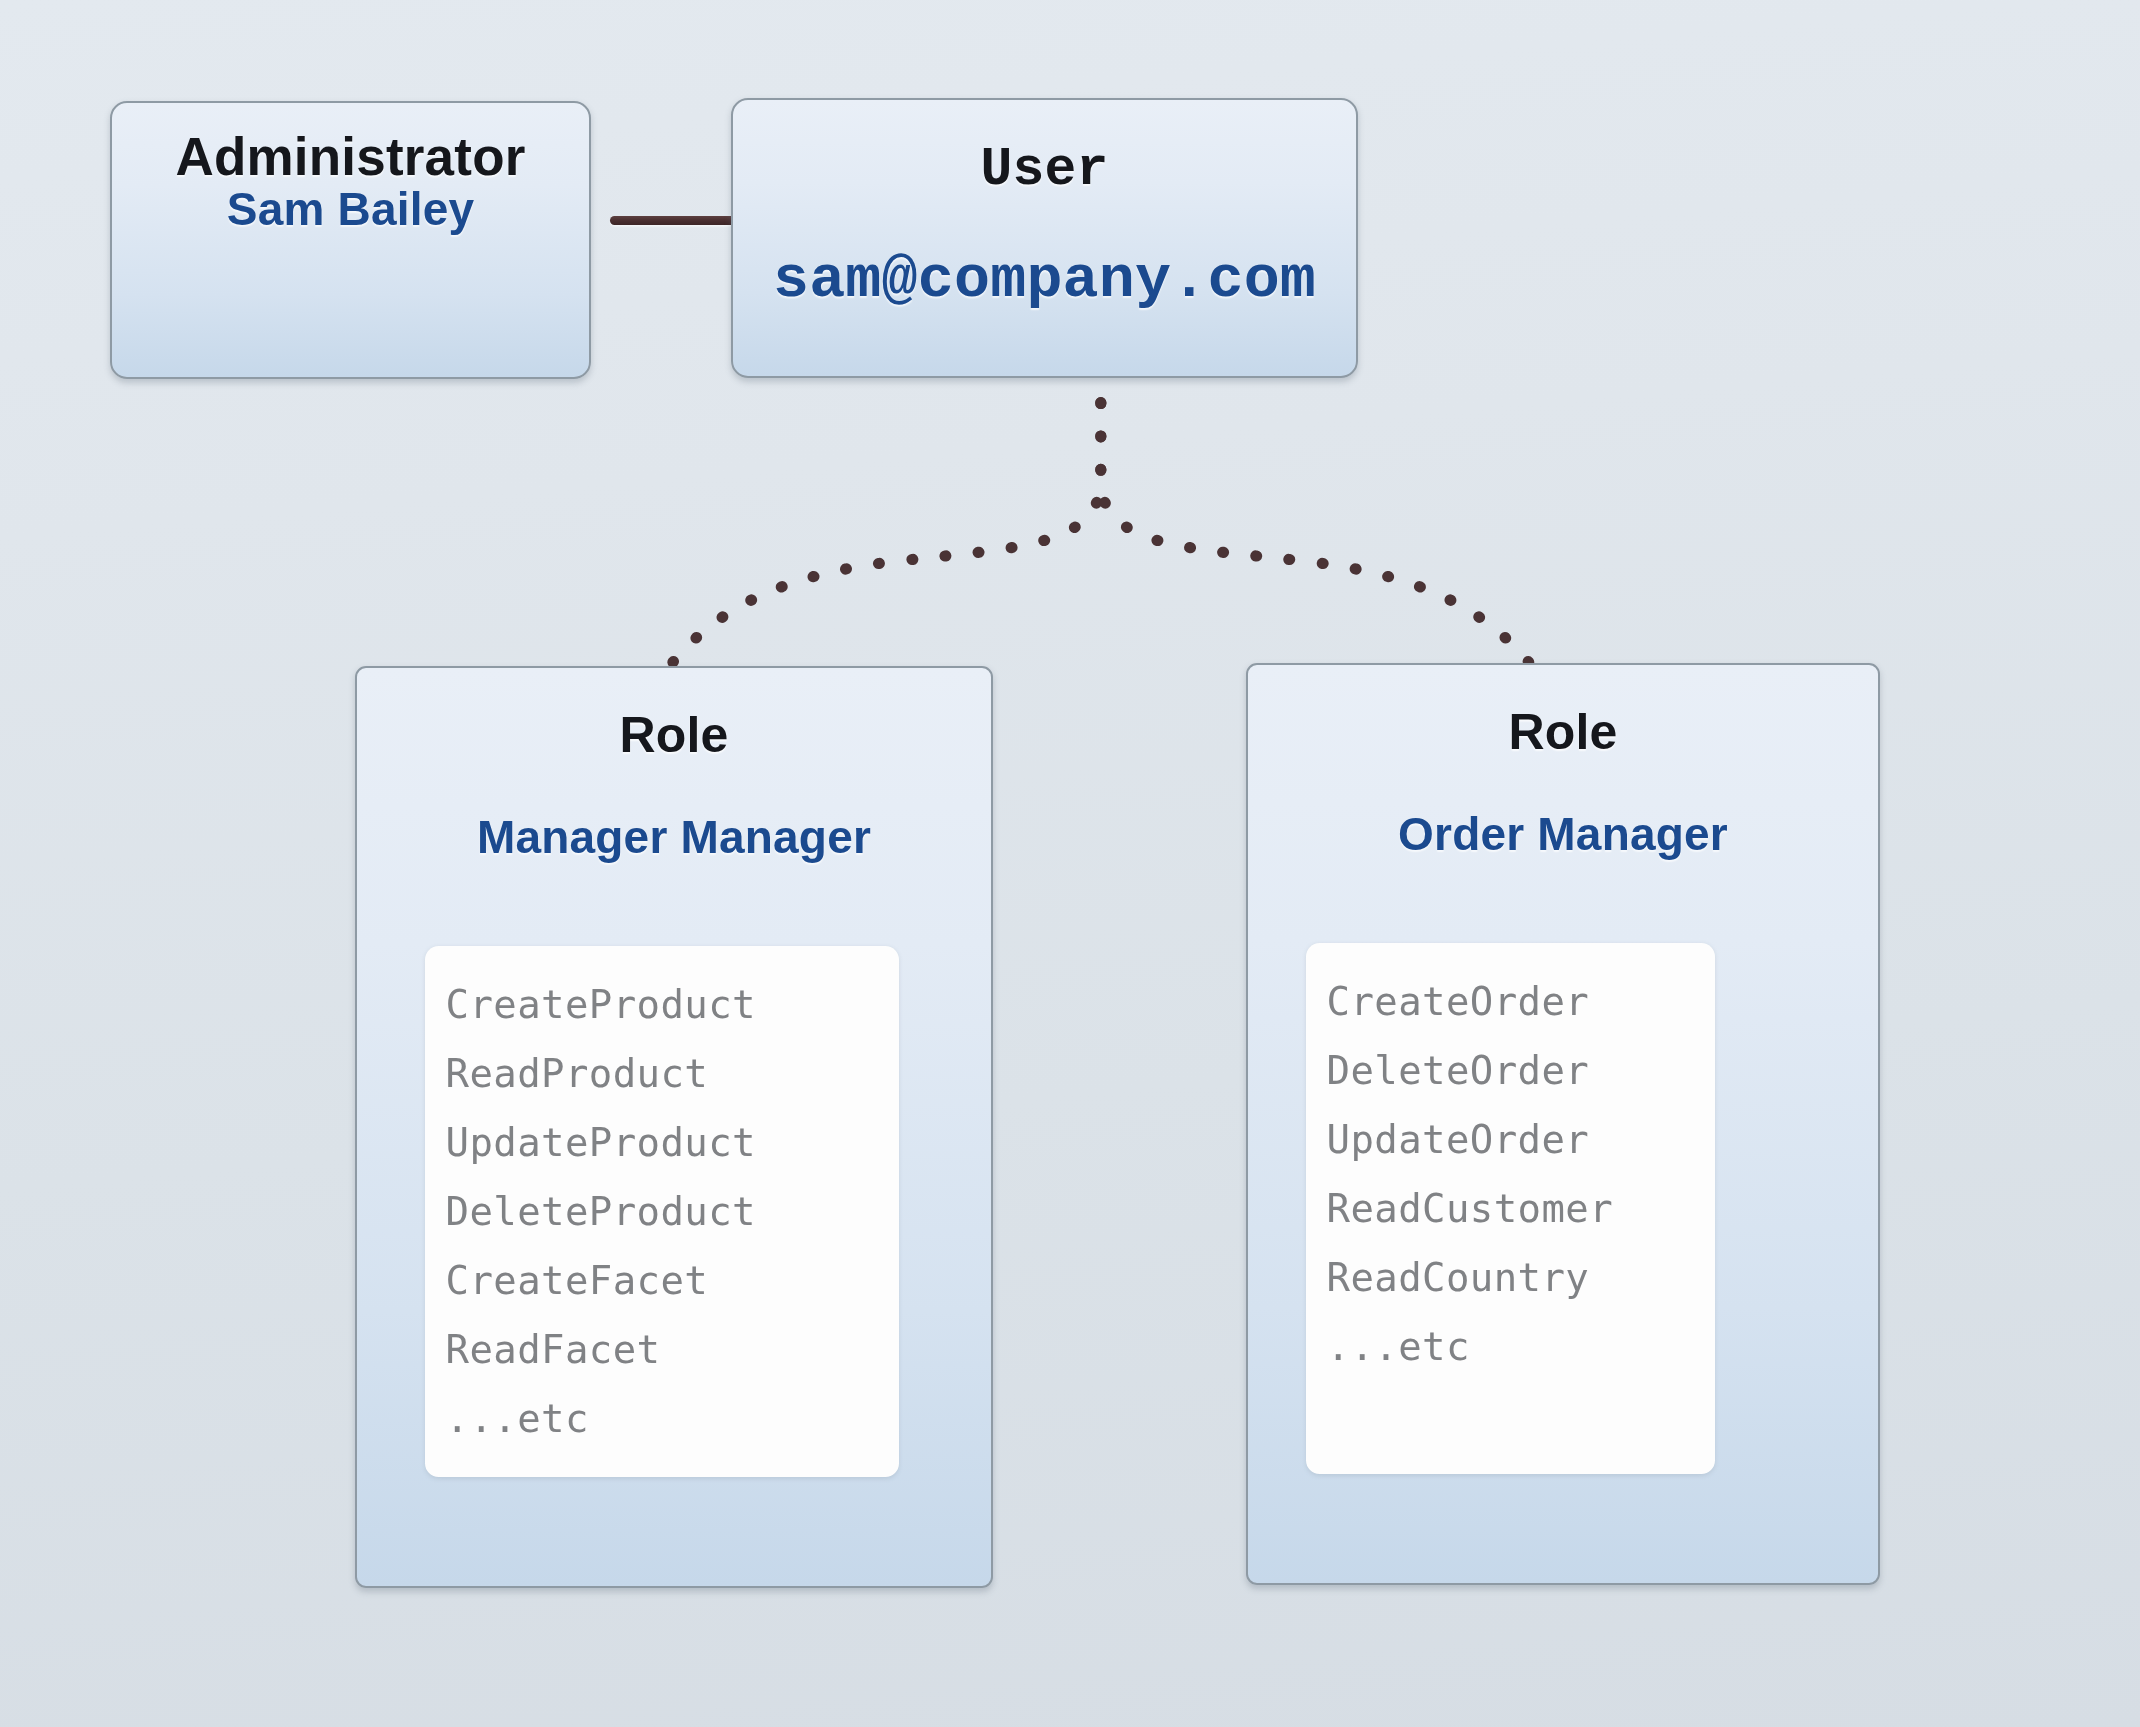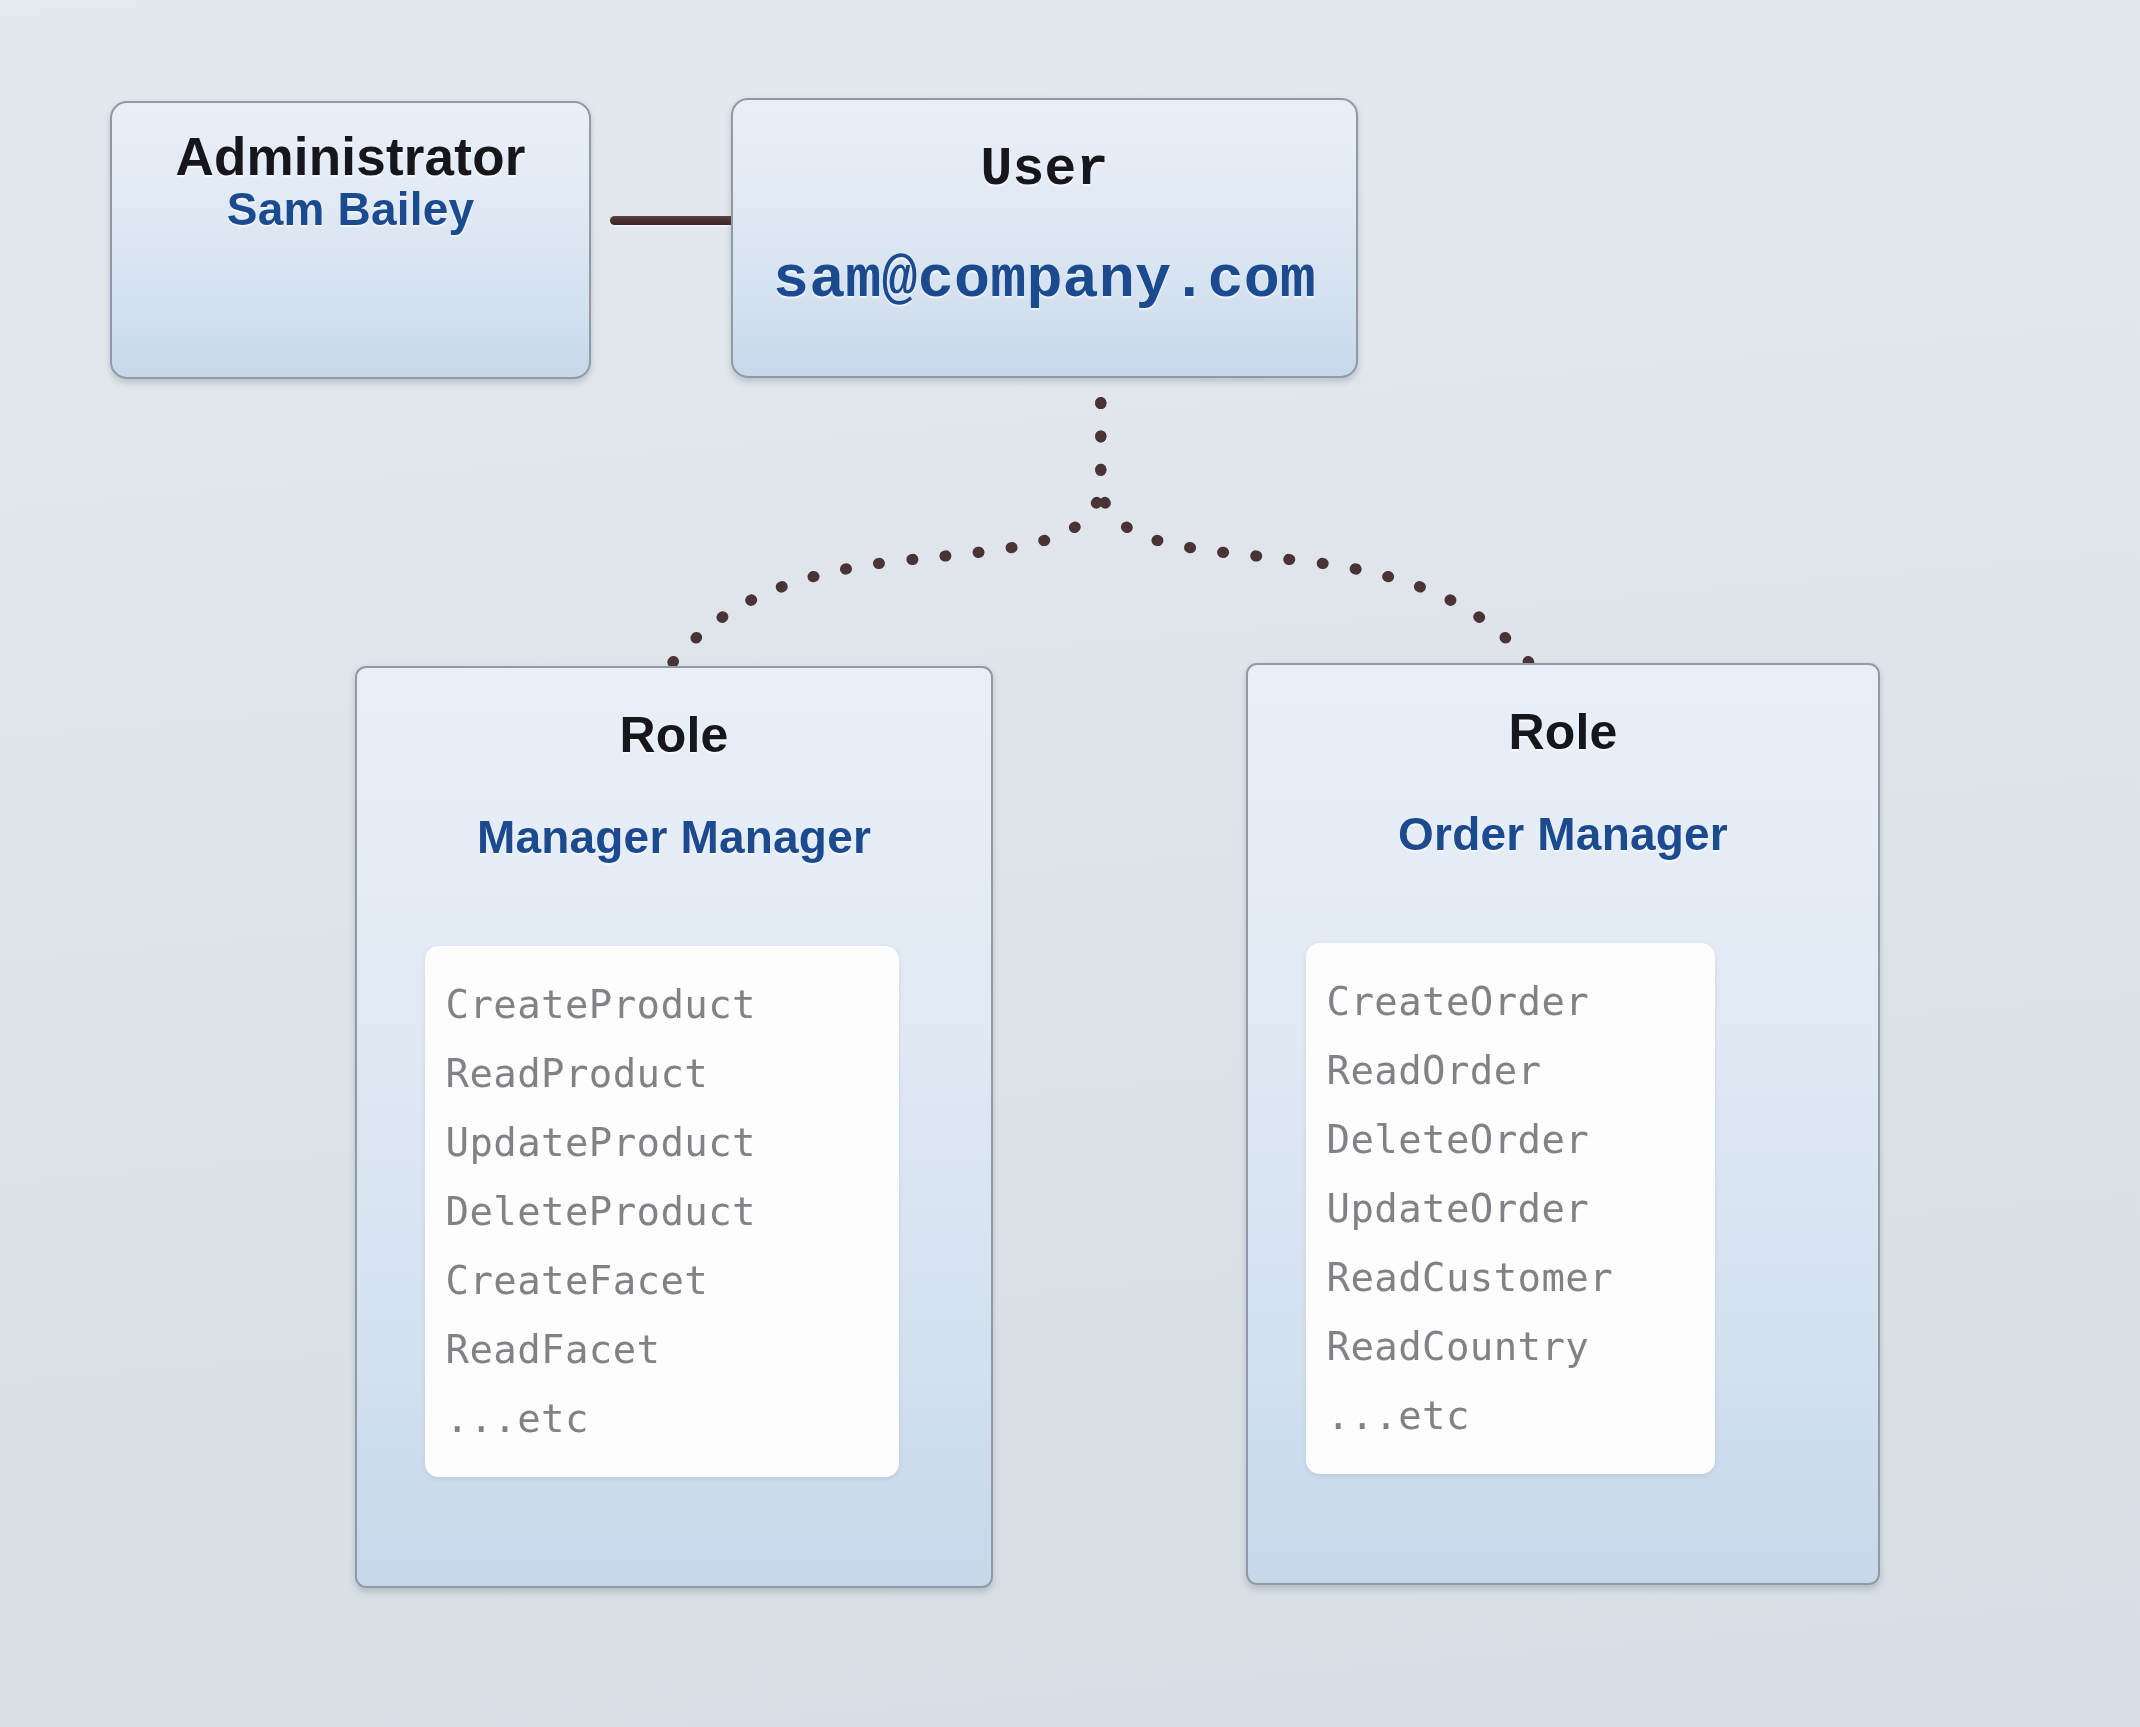--- a/index.html
+++ b/index.html
@@ -185,21 +185,20 @@
         <div class="perm-item">ReadFacet</div>
         <div class="perm-item">...etc</div>
       </div>
   </div>
 
   <div class="node role-node" id="role-node-1">
     <div class="node-title">Role</div>
     <div class="node-sub">Order Manager</div>
     <div class="perm-panel">
         <div class="perm-item">CreateOrder</div>
-        <div class="perm-item">ReadOrder</div>
         <div class="perm-item">DeleteOrder</div>
         <div class="perm-item">UpdateOrder</div>
         <div class="perm-item">ReadCustomer</div>
         <div class="perm-item">ReadCountry</div>
         <div class="perm-item">...etc</div>
       </div>
   </div>
 
 </div>
 

